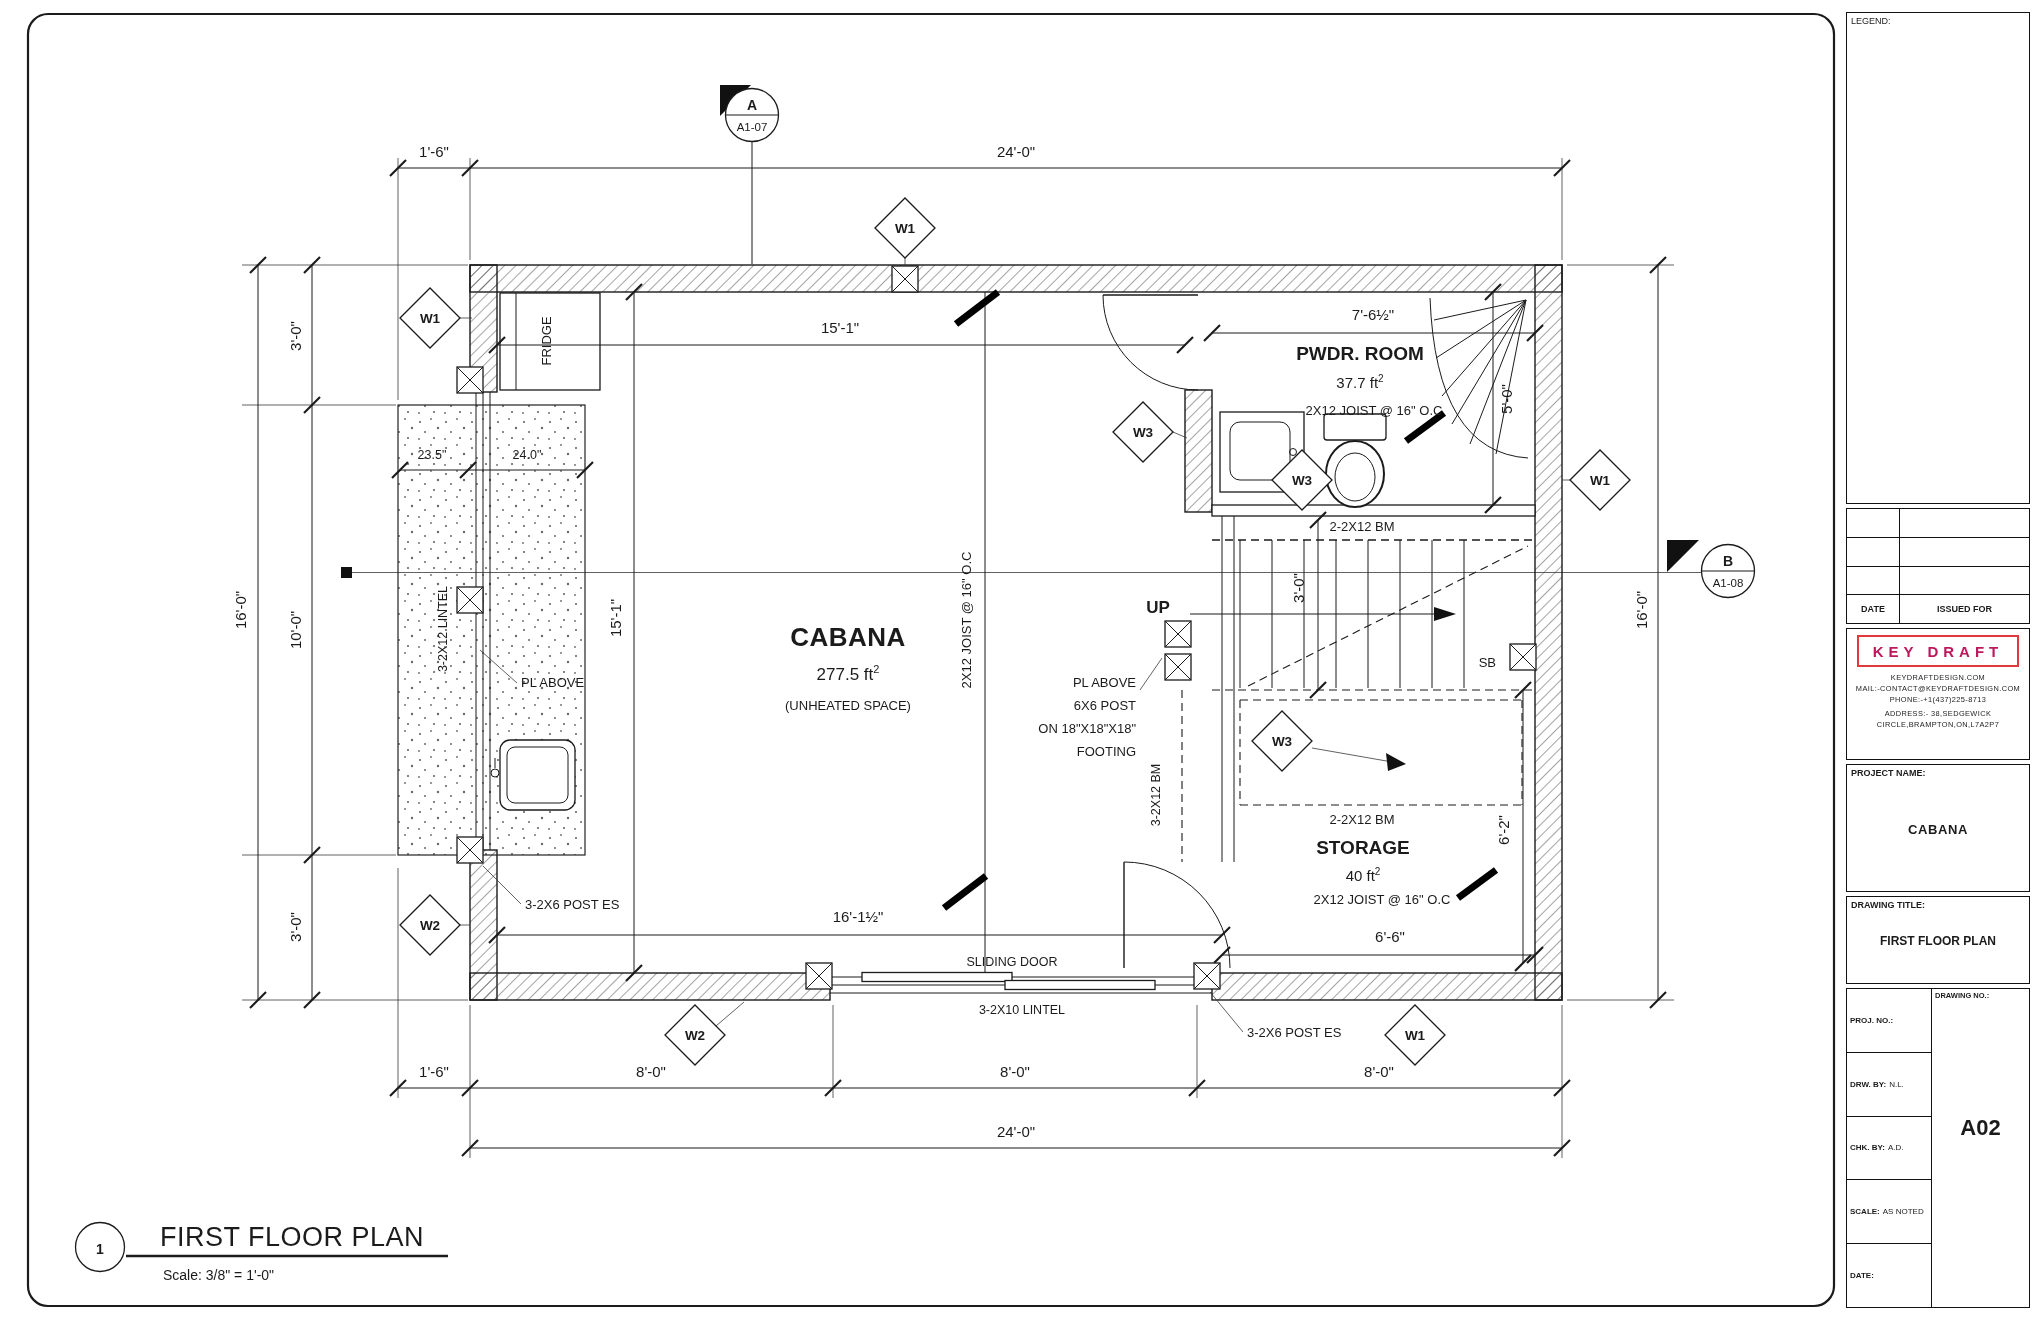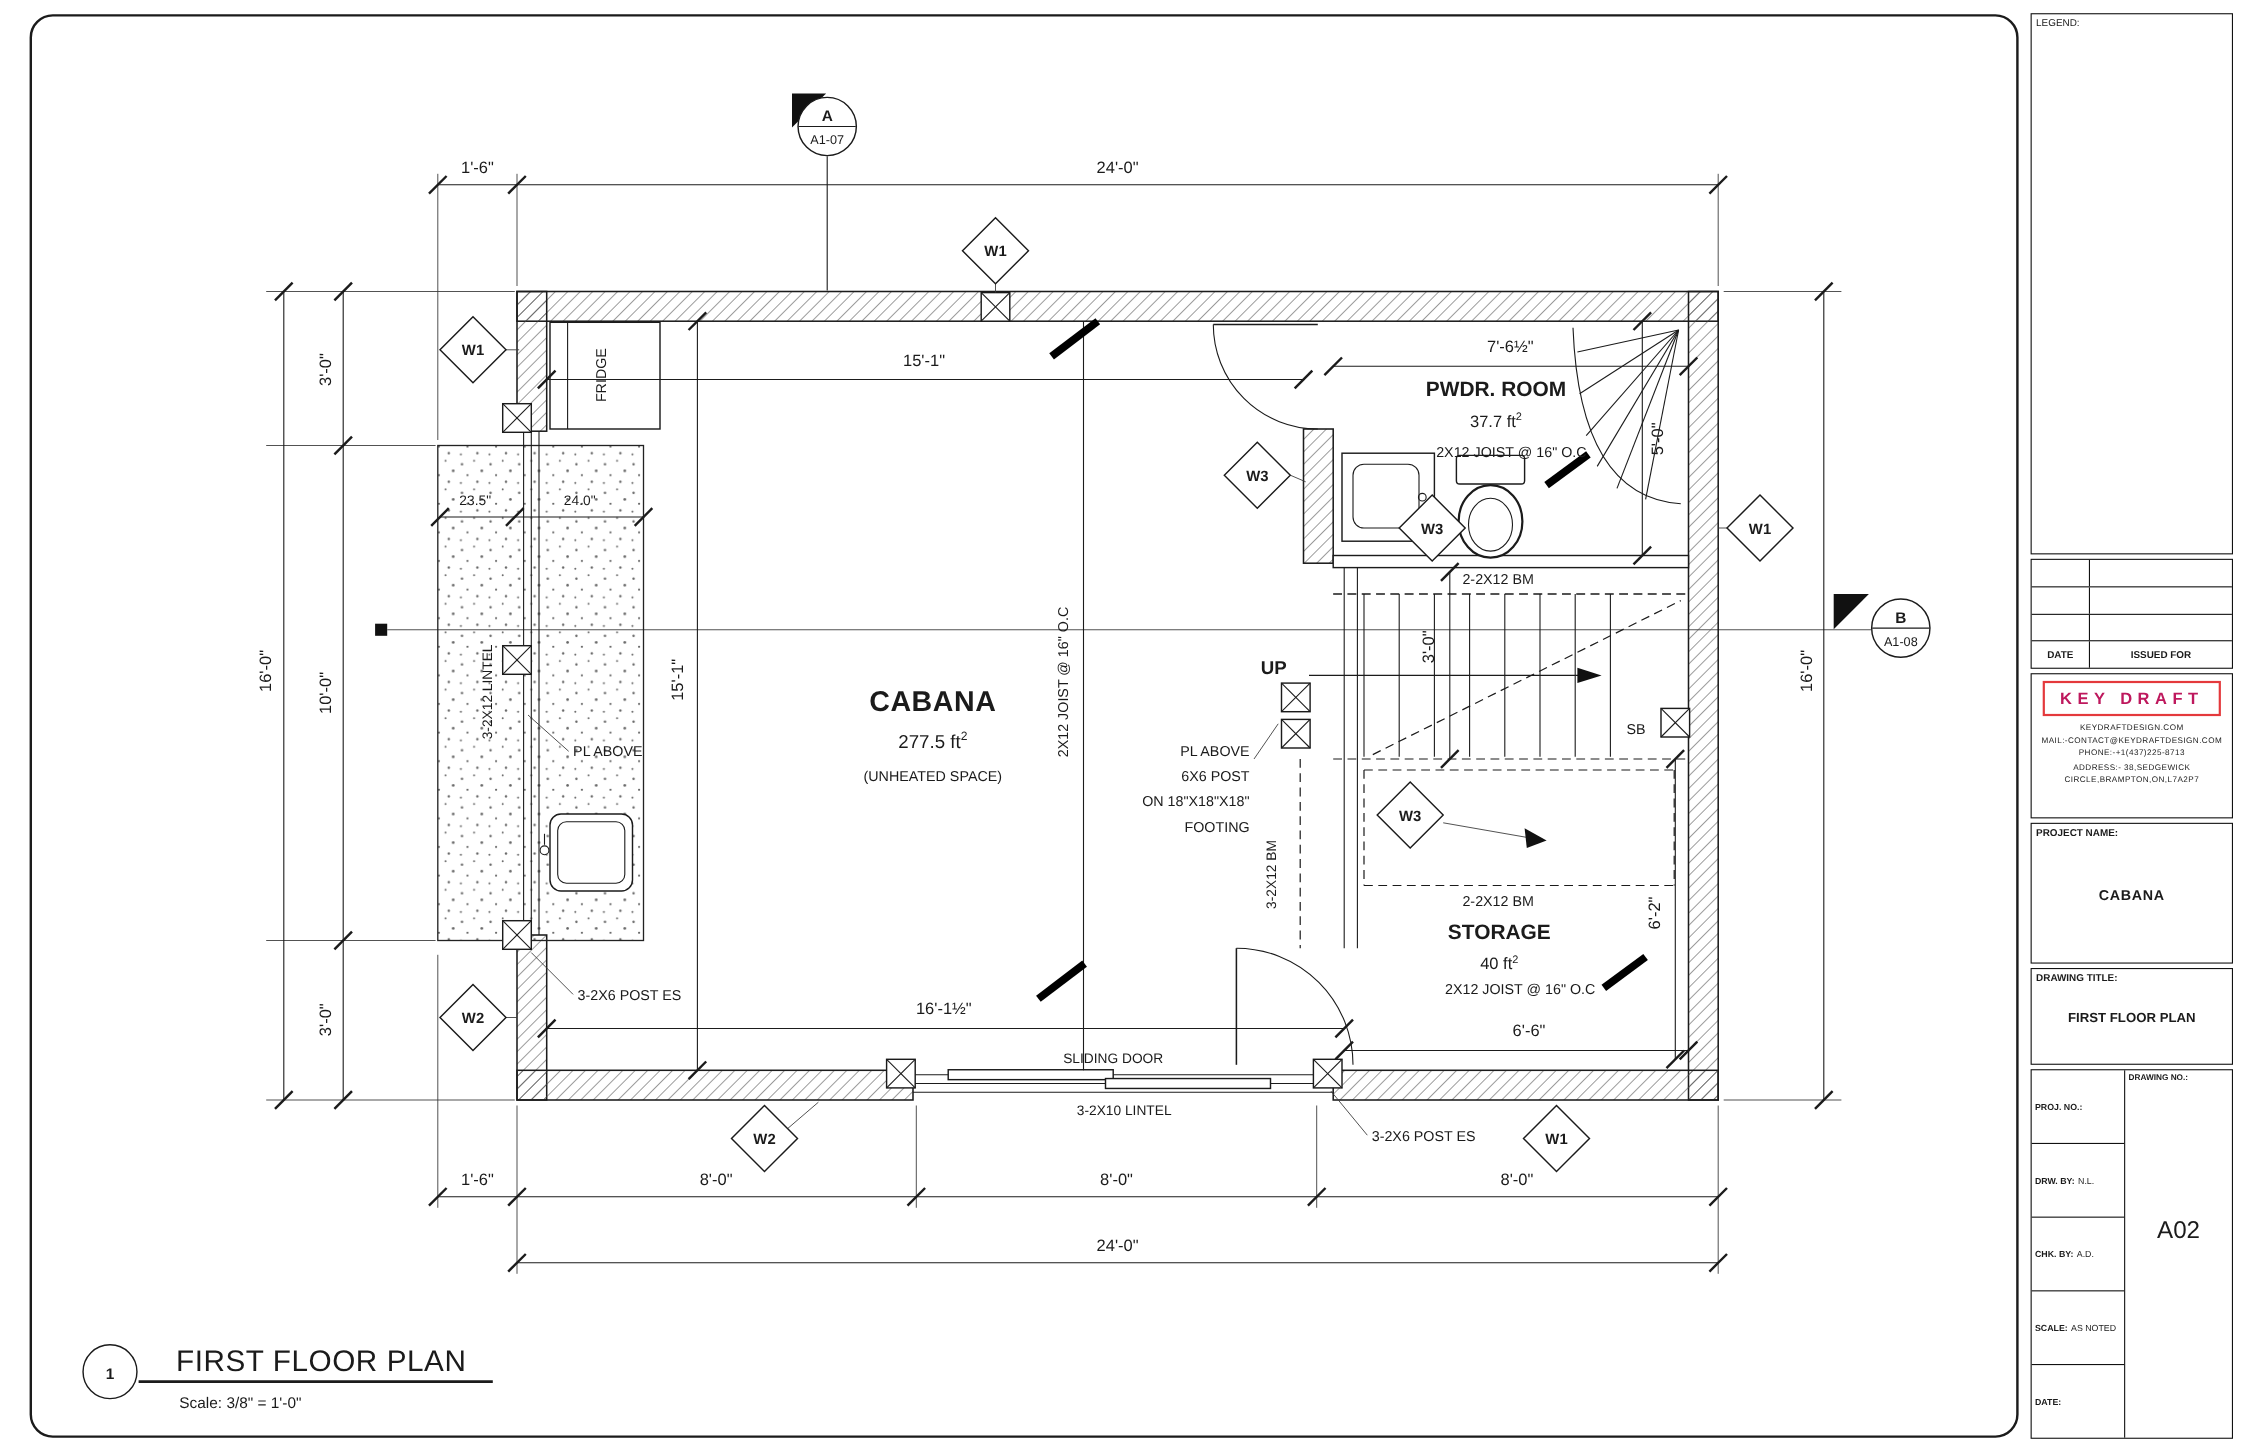--- a/index.html
+++ b/index.html
@@ -30,21 +30,21 @@
   .bold7{stroke:#000;stroke-width:7;}
   .blk{fill:#111;stroke:none;}
 
   
   .titleblock{position:absolute;left:1846px;top:12px;width:184px;height:1296px;
               display:flex;flex-direction:column;gap:4px;}
   .tb-box{border:1.6px solid #111;background:#fff;box-sizing:border-box;position:relative;}
   .tb-label{font-size:9px;font-weight:bold;padding:3px 4px;}
   .tb-label.plain{font-weight:normal;}
   .tb-legend{height:492px;}
-  .tb-rev{height:100px;display:flex;flex-direction:column;}
+  .tb-rev{height:116px;display:flex;flex-direction:column;}
   .rev-row{flex:1;display:flex;border-bottom:1px solid #111;}
   .rev-row:last-child{border-bottom:none;}
   .rev-c1{width:52px;border-right:1px solid #111;display:flex;align-items:center;justify-content:center;font-size:9px;font-weight:bold;}
   .rev-c2{flex:1;display:flex;align-items:center;justify-content:center;font-size:9px;font-weight:bold;}
   .tb-notes{height:138px;padding:4px 5px;box-sizing:border-box;}
   .tb-notes .tb-label{padding:0 0 4px 0;}
   .note{font-size:7.8px;line-height:1.3;padding-left:11px;position:relative;margin-bottom:3px;max-width:155px;}
   .note::before{content:"-";position:absolute;left:2px;}
   .tb-firm{height:132px;text-align:center;padding-top:6px;box-sizing:border-box;}
   .firm-logo{margin:0 10px 5px;border:2px solid #e4393c;color:#be185d;font-size:15px;font-weight:bold;letter-spacing:5px;padding:6px 0 5px;}
@@ -57,21 +57,21 @@
   .med{font-size:12px;}
   .tb-dtitle{height:88px;}
   .tb-admin{flex:1;display:flex;padding:0;}
   .admin-left{width:84px;border-right:1.4px solid #111;display:flex;flex-direction:column;}
   .admin-row{flex:1;border-bottom:1px solid #111;display:flex;align-items:center;padding:0 3px;gap:3px;}
   .admin-row:last-child{border-bottom:none;}
   .admin-label{font-size:8px;font-weight:bold;white-space:nowrap;}
   .admin-value{font-size:8px;white-space:nowrap;}
   .admin-right{flex:1;position:relative;}
   .admin-right .tb-label{font-size:7.5px;font-weight:bold;padding:2px 3px;}
-  .dno{position:absolute;left:0;right:0;top:42%;transform:translateY(-30%);text-align:center;font-size:22px;font-weight:normal;}
+  .dno{position:absolute;left:0;right:0;top:42%;transform:translateY(-30%);text-align:center;font-size:22px;font-weight:bold;}
 </style>
 </head>
 <body>
 
 <div class="canvas">
 
 <svg width="2040" height="1320" viewBox="0 0 2040 1320">
   <defs>
     <pattern id="hatch" width="8" height="8" patternUnits="userSpaceOnUse" patternTransform="rotate(45)">
       <line x1="0" y1="0" x2="0" y2="8" stroke="#4a4a4a" stroke-width="1"></line>

